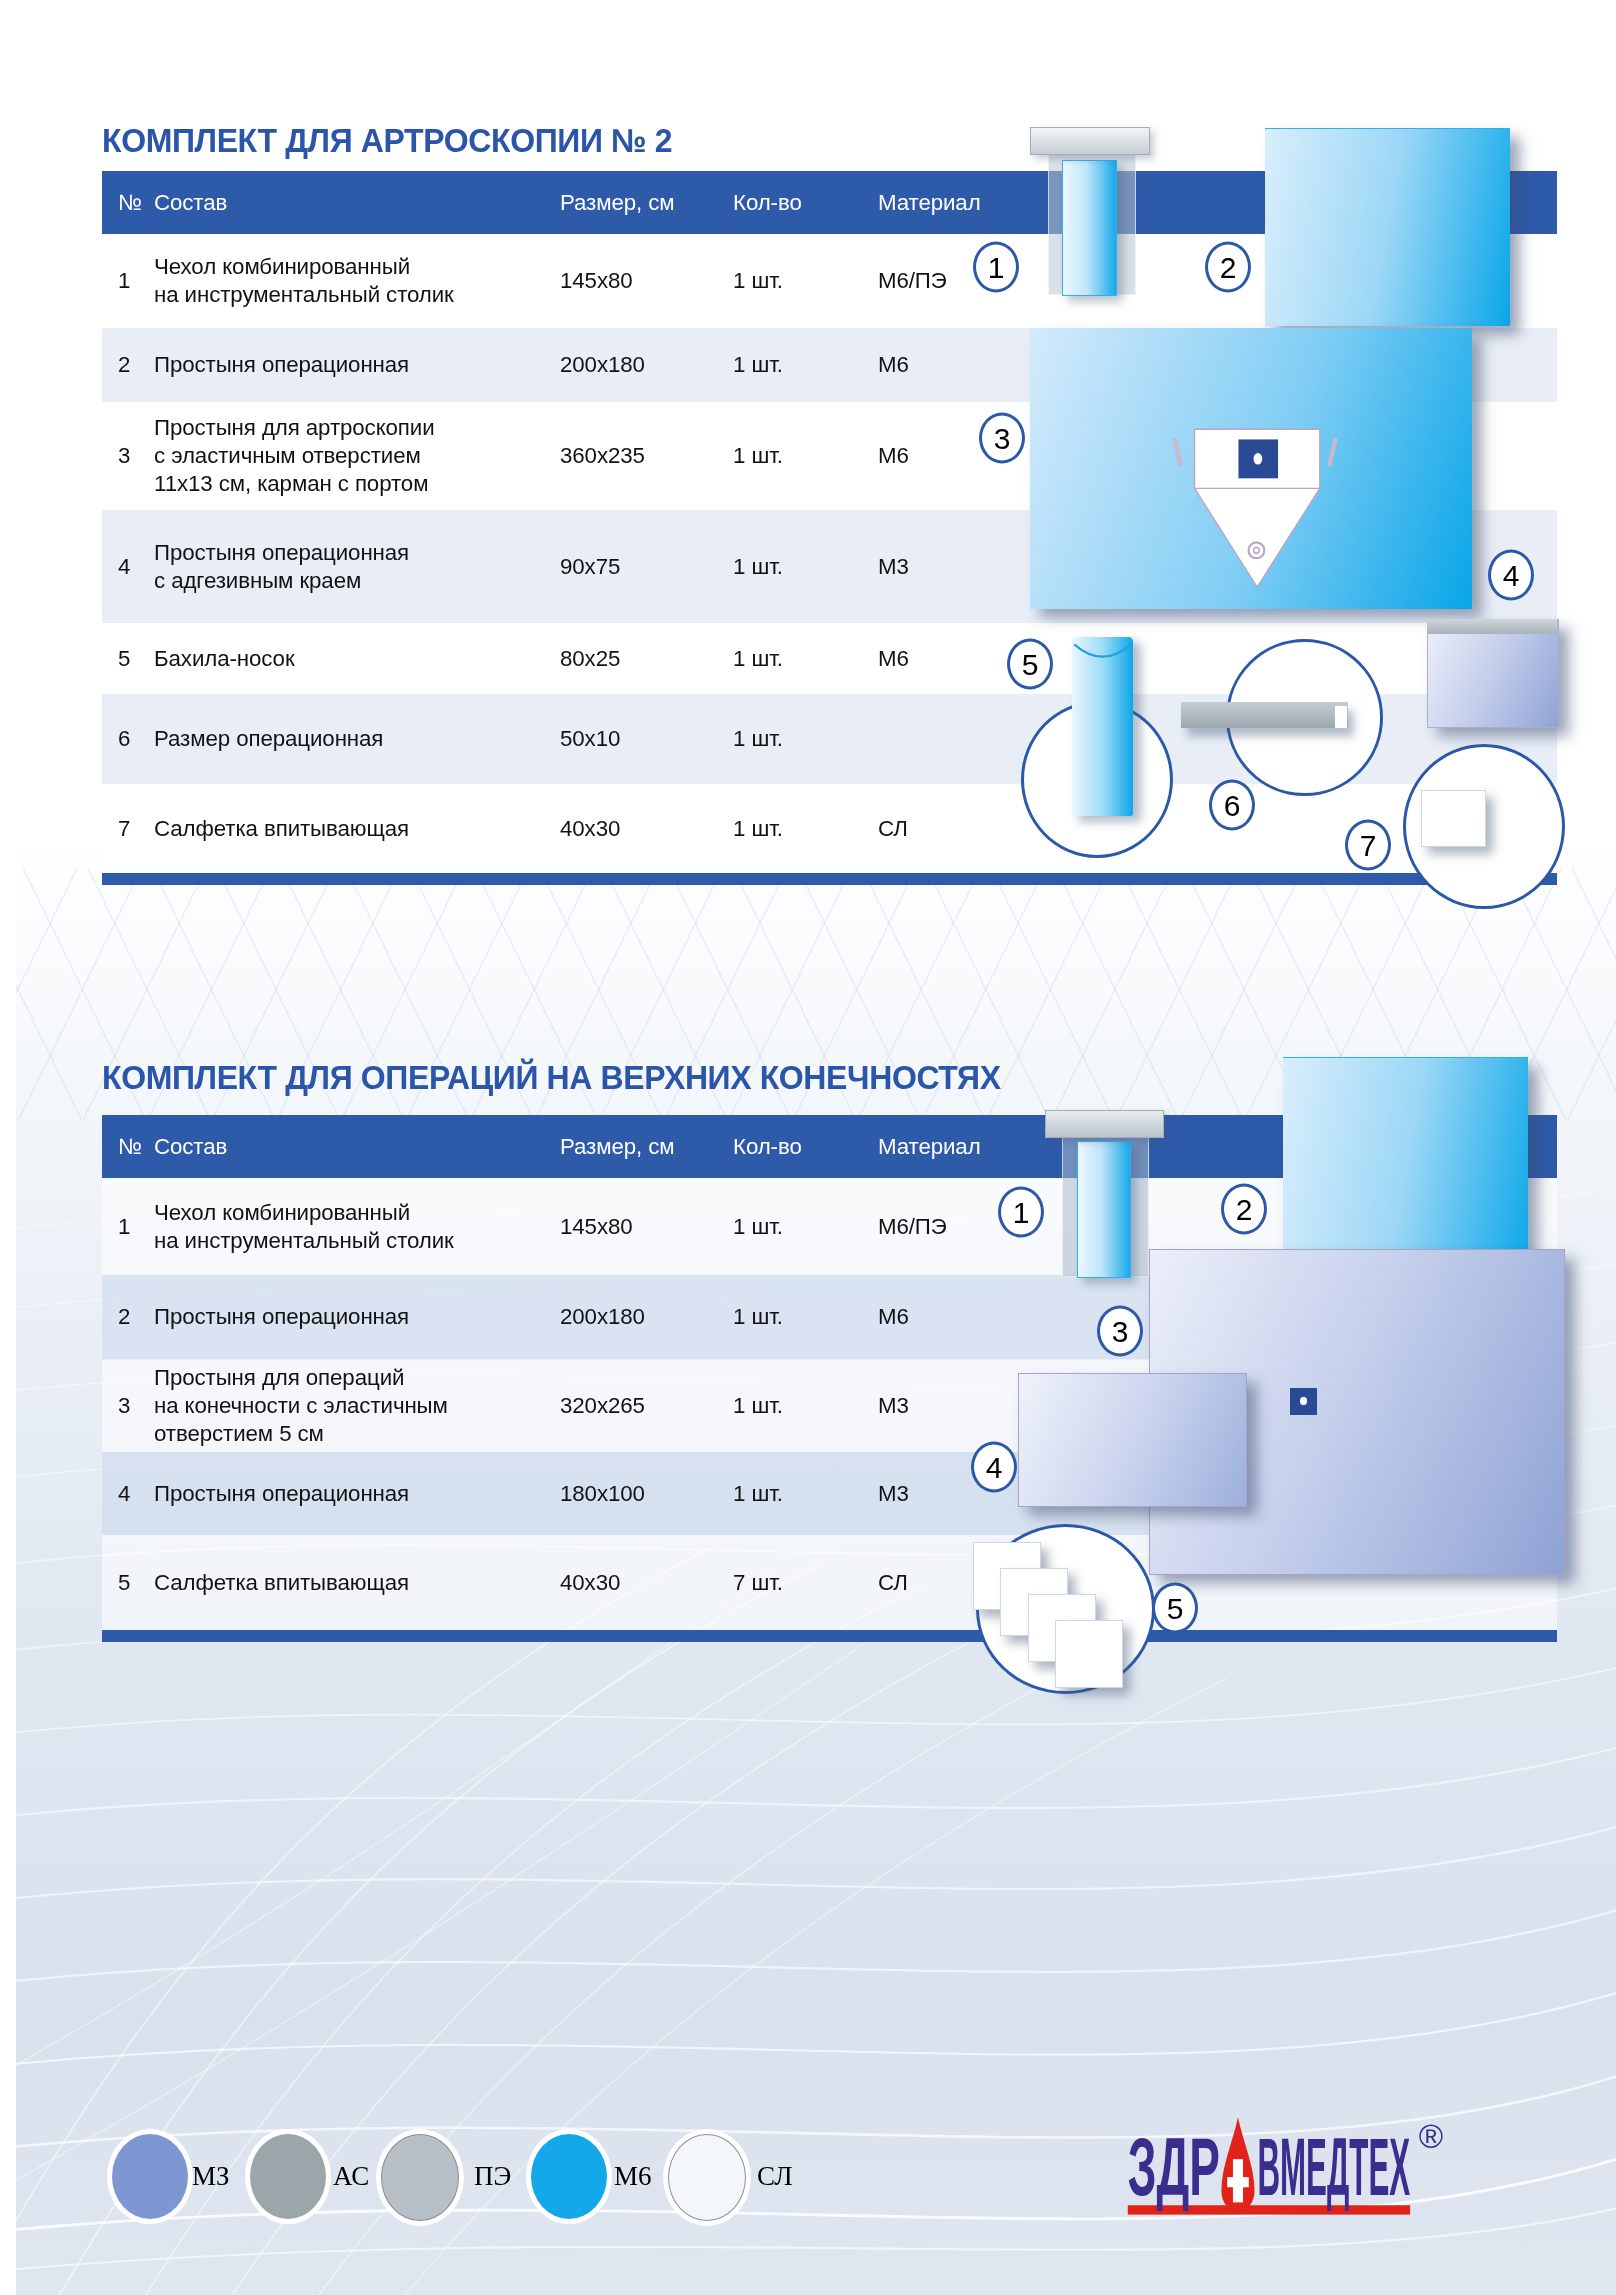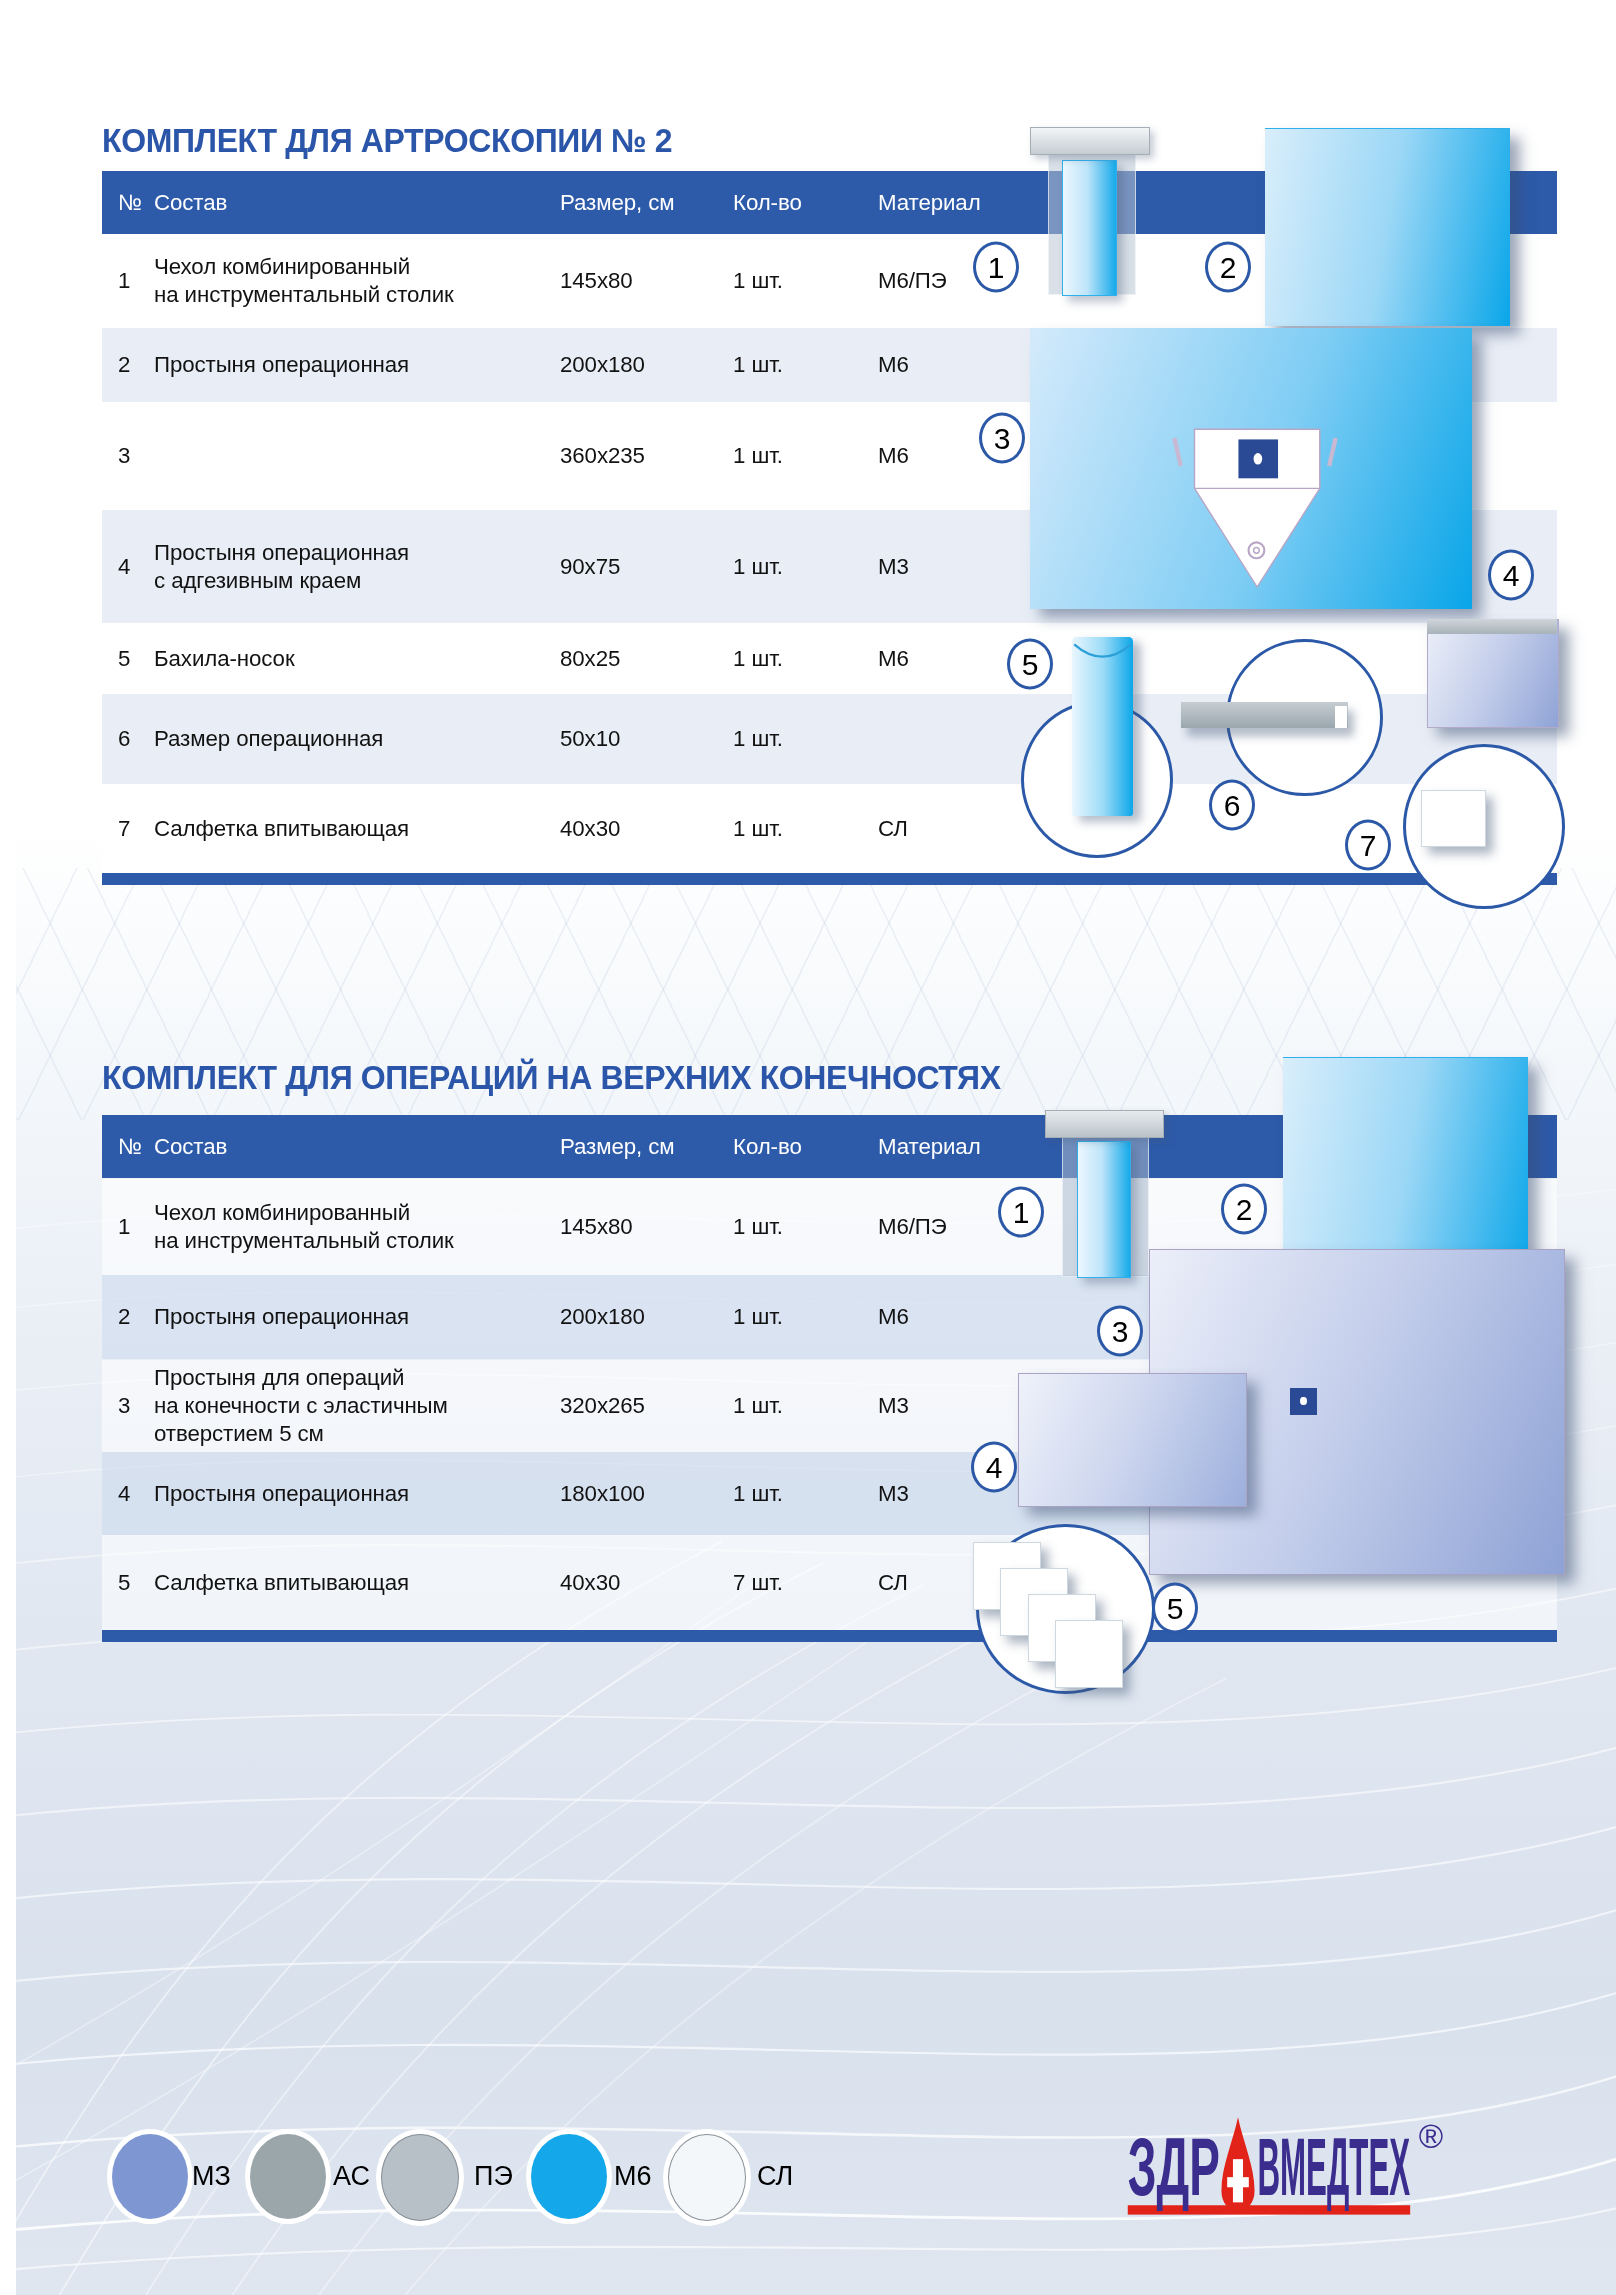--- a/index.html
+++ b/index.html
@@ -33,21 +33,21 @@
   .fig{position:absolute;z-index:2;}
   .shadow{box-shadow:10px 8.6px 13px rgba(60,80,115,.5);}
   .ellipse{position:absolute;border:3.6px solid #2b58a7;border-radius:50%;background:#ffffff;z-index:2;}
   .napkin{position:absolute;background:#ffffff;border:1.4px solid #cfd7df;box-shadow:7.2px 7.2px 10px rgba(70,90,120,.45);z-index:2;}
   .badge{
     position:absolute;width:40px;height:45px;border:3.6px solid #2b58a7;border-radius:50%;background:#fff;
     z-index:5;display:flex;align-items:center;justify-content:center;
     font-size:30px;color:#000;transform:translate(-50%,-50%);
   }
   .leg-ell{position:absolute;width:76px;height:85px;border-radius:50%;box-shadow:0 0 0 5px #fff;z-index:2;}
-  .leg-label{position:absolute;font-size:27px;color:#000;z-index:2;}
+  .leg-label{position:absolute;font-size:27px;color:#000;z-index:2;font-family:Liberation Serif, serif;}
 </style>
 </head>
 <body>
 
 <div class="page">
 
   <svg id="waves" width="1617" height="2295" viewBox="0 0 2244 3186">
     <g fill="none" stroke="#ffffff">
       <path d="M0,1705 C600,1640 1400,1760 2244,1648" stroke-opacity=".35" stroke-width="2"></path>
       <path d="M0,1815 C650,1745 1400,1880 2244,1752" stroke-opacity=".35" stroke-width="2"></path>
@@ -95,20 +95,23 @@
       </div>
       <div class="trow" style="top: 328px; height: 74px; background: rgb(233, 238, 246);">
         <span class="cell c-num">2</span>
         <span class="cell c-name">Простыня операционная</span>
         <span class="cell c-size">200х180</span>
         <span class="cell c-qty">1 шт.</span>
         <span class="cell c-mat">М6</span>
       </div>
       <div class="trow" style="top: 402px; height: 108px; background: rgb(255, 255, 255);">
         <span class="cell c-num">3</span>
+        <span class="cell c-name">Простыня для артроскопии
+с эластичным отверстием
+11х13 см, карман с портом</span>
         <span class="cell c-size">360х235</span>
         <span class="cell c-qty">1 шт.</span>
         <span class="cell c-mat">М6</span>
       </div>
       <div class="trow" style="top: 510px; height: 113px; background: rgb(233, 238, 246);">
         <span class="cell c-num">4</span>
         <span class="cell c-name">Простыня операционная
 с адгезивным краем</span>
         <span class="cell c-size">90х75</span>
         <span class="cell c-qty">1 шт.</span>

